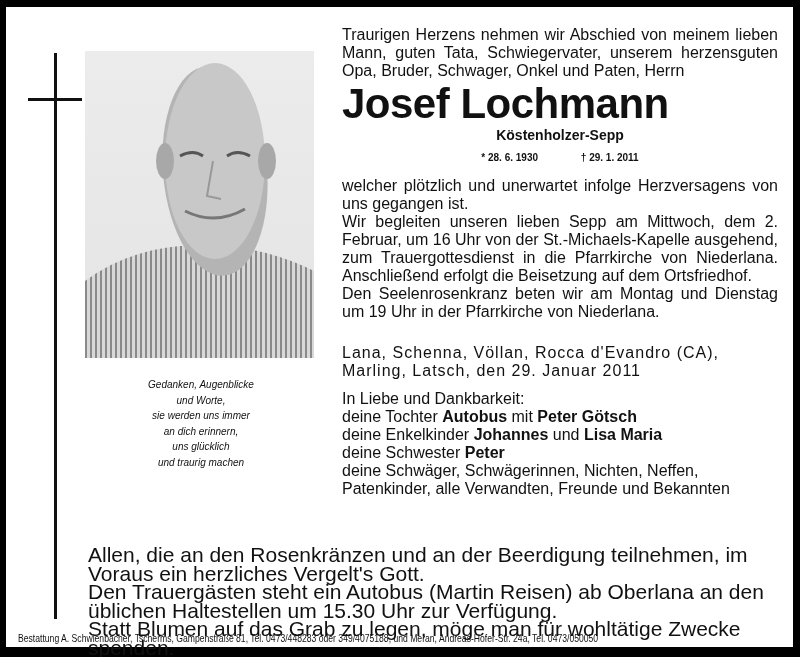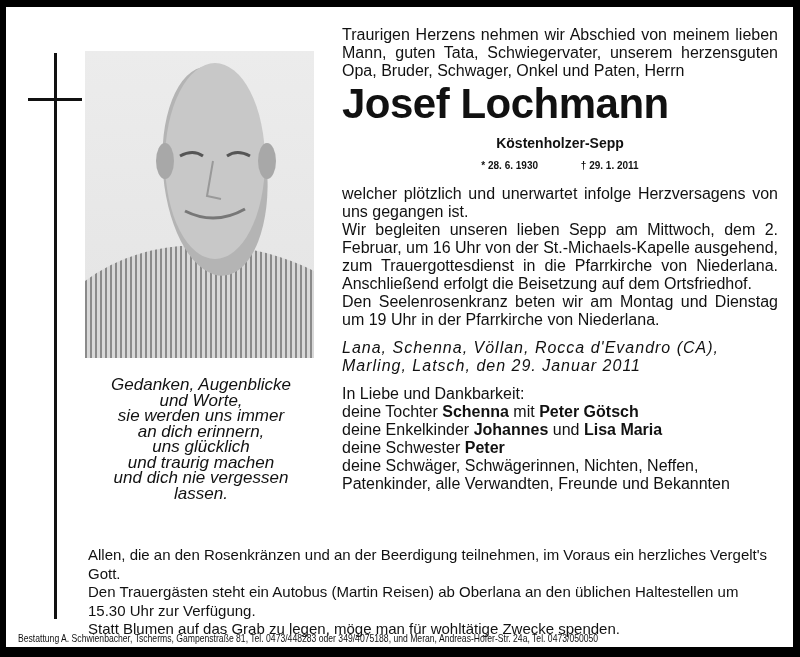--- a/index.html
+++ b/index.html
@@ -2,33 +2,33 @@
 <html><head>
 <meta charset="utf-8">
 <style>
   html, body { margin: 0; padding: 0; background: #000; }
   body { width: 800px; height: 657px; position: relative; overflow: hidden; font-family: "Liberation Sans", sans-serif; color: #111; }
   .sheet { position: absolute; left: 6px; top: 7px; width: 787px; height: 640px; background: #fff; }
   .cross-v { position: absolute; left: 48px; top: 46px; width: 3px; height: 566px; background: #111; }
   .cross-h { position: absolute; left: 22px; top: 91px; width: 54px; height: 3px; background: #111; }
   .photo { position: absolute; left: 79px; top: 44px; width: 229px; height: 307px; background: linear-gradient(#ececec, #e4e4e4); overflow: hidden; }
   .photo svg { width: 100%; height: 100%; display: block; }
-  .poem { position: absolute; left: 90px; top: 370px; width: 210px; text-align: center; font-style: italic; font-size: 17px; line-height: 15.5px; }
+  .poem { position: absolute; left: 90px; top: 370px; width: 210px; text-align: center; font-style: italic; font-size: 10px; line-height: 15.5px; }
   .right { position: absolute; left: 336px; top: 19px; width: 436px; font-size: 16px; line-height: 18px; }
   .intro { text-align: justify; }
   .name { font-size: 42px; line-height: 44px; font-weight: bold; margin-top: 2px; letter-spacing: -0.5px; }
-  .nick { font-size: 14px; font-weight: bold; text-align: center; margin-top: 8px; }
+  .nick { font-size: 14px; font-weight: bold; text-align: center; }
   .dates { font-size: 10px; font-weight: bold; text-align: center; margin-top: 5px; }
   .dates span { display: inline-block; margin: 0 20px; }
   .para { text-align: justify; }
   .para1 { margin-top: 10px; }
-  .places { margin-top: 10px; letter-spacing: 1px; font-style: italic; }
+  .places { margin-top: 23px; letter-spacing: 1px; }
   .family { margin-top: 10px; }
   .family b { font-weight: bold; }
-  .bottom { position: absolute; left: 82px; top: 539px; width: 690px; font-size: 15px; line-height: 18.5px; }
+  .bottom { position: absolute; left: 82px; top: 539px; width: 690px; font-size: 21px; line-height: 18.5px; }
   .footer { position: absolute; left: 12px; top: 625px; font-size: 10.5px; transform: scaleX(0.82); transform-origin: left; white-space: nowrap; }
 </style>
 </head>
 <body>
 
 <div class="sheet">
   <div class="cross-v"></div>
   <div class="cross-h"></div>
 
   <div class="photo">
@@ -51,41 +51,40 @@
     </svg>
   </div>
 
   <div class="poem">
     <div>Gedanken, Augenblicke</div>
     <div>und Worte,</div>
     <div>sie werden uns immer</div>
     <div>an dich erinnern,</div>
     <div>uns glücklich</div>
     <div>und traurig machen</div>
-    <div>und dich nie vergessen lassen.</div>
   </div>
 
   <div class="right">
     <div class="intro">Traurigen Herzens nehmen wir Abschied von meinem lieben Mann, guten Tata, Schwiegervater, unserem herzensguten Opa, Bruder, Schwager, Onkel und Paten, Herrn</div>
     <div class="name">Josef Lochmann</div>
     <div class="nick">Köstenholzer-Sepp</div>
     <div class="dates">
       <span>* 28. 6. 1930</span>
       <span>† 29. 1. 2011</span>
     </div>
     <div class="para para1">welcher plötzlich und unerwartet infolge Herzversagens von uns gegangen ist.</div>
     <div class="para">Wir begleiten unseren lieben Sepp am Mittwoch, dem 2. Februar, um 16 Uhr von der St.-Michaels-Kapelle ausgehend, zum Trauergottesdienst in die Pfarrkirche von Niederlana. Anschließend erfolgt die Beisetzung auf dem Ortsfriedhof.</div>
     <div class="para">Den Seelenrosenkranz beten wir am Montag und Dienstag um 19 Uhr in der Pfarrkirche von Niederlana.</div>
     <div class="places">
       <div>Lana, Schenna, Völlan, Rocca d'Evandro (CA),</div>
       <div>Marling, Latsch, den 29. Januar 2011</div>
     </div>
     <div class="family">
       <div>In Liebe und Dankbarkeit:</div>
-      <div><span>deine Tochter </span><b>Schenna</b><span> mit </span><b>Peter Götsch</b></div>
+      <div><span>deine Tochter </span><b>Autobus</b><span> mit </span><b>Peter Götsch</b></div>
       <div><span>deine Enkelkinder </span><b>Johannes</b><span> und </span><b>Lisa Maria</b></div>
       <div><span>deine Schwester </span><b>Peter</b></div>
       <div>deine Schwäger, Schwägerinnen, Nichten, Neffen,</div>
       <div>Patenkinder, alle Verwandten, Freunde und Bekannten</div>
     </div>
   </div>
 
   <div class="bottom">
     <div>Allen, die an den Rosenkränzen und an der Beerdigung teilnehmen, im Voraus ein herzliches Vergelt's Gott.</div>
     <div>Den Trauergästen steht ein Autobus (Martin Reisen) ab Oberlana an den üblichen Haltestellen um 15.30 Uhr zur Verfügung.</div>

